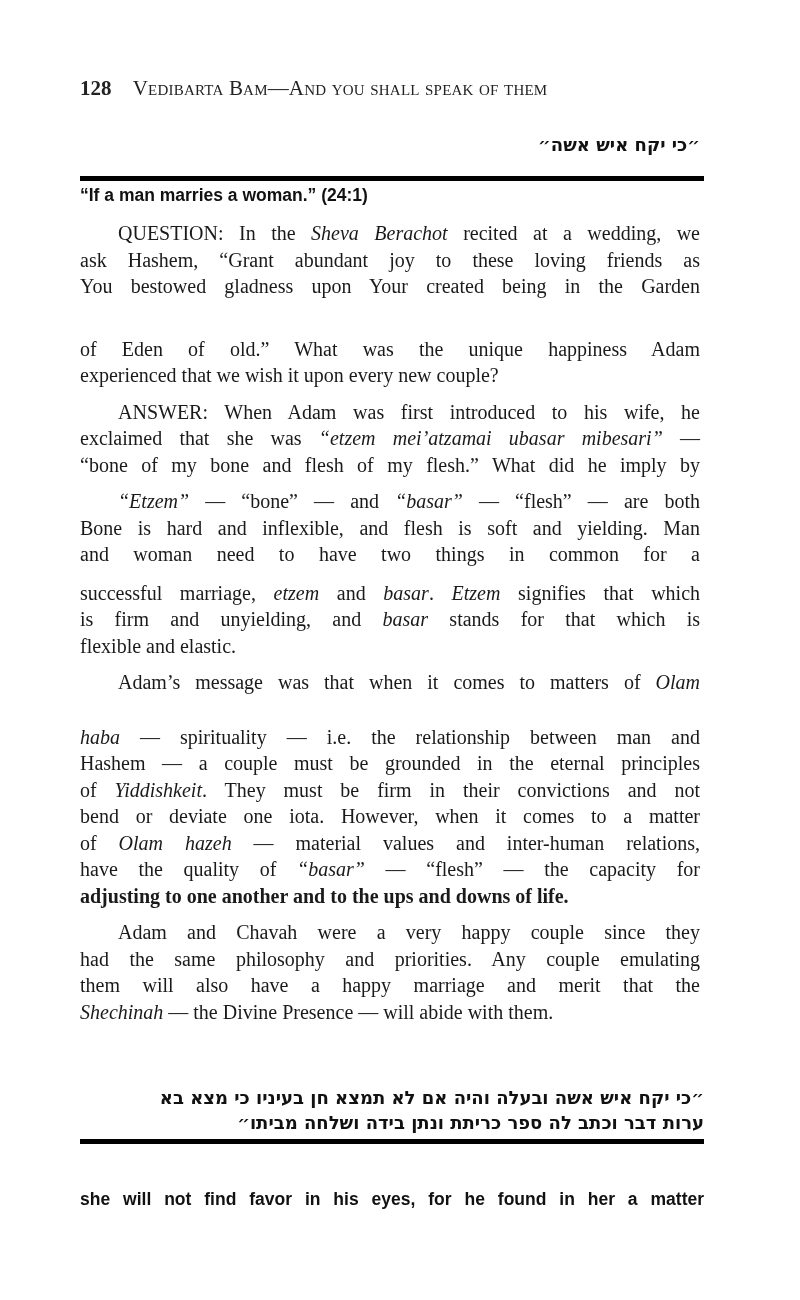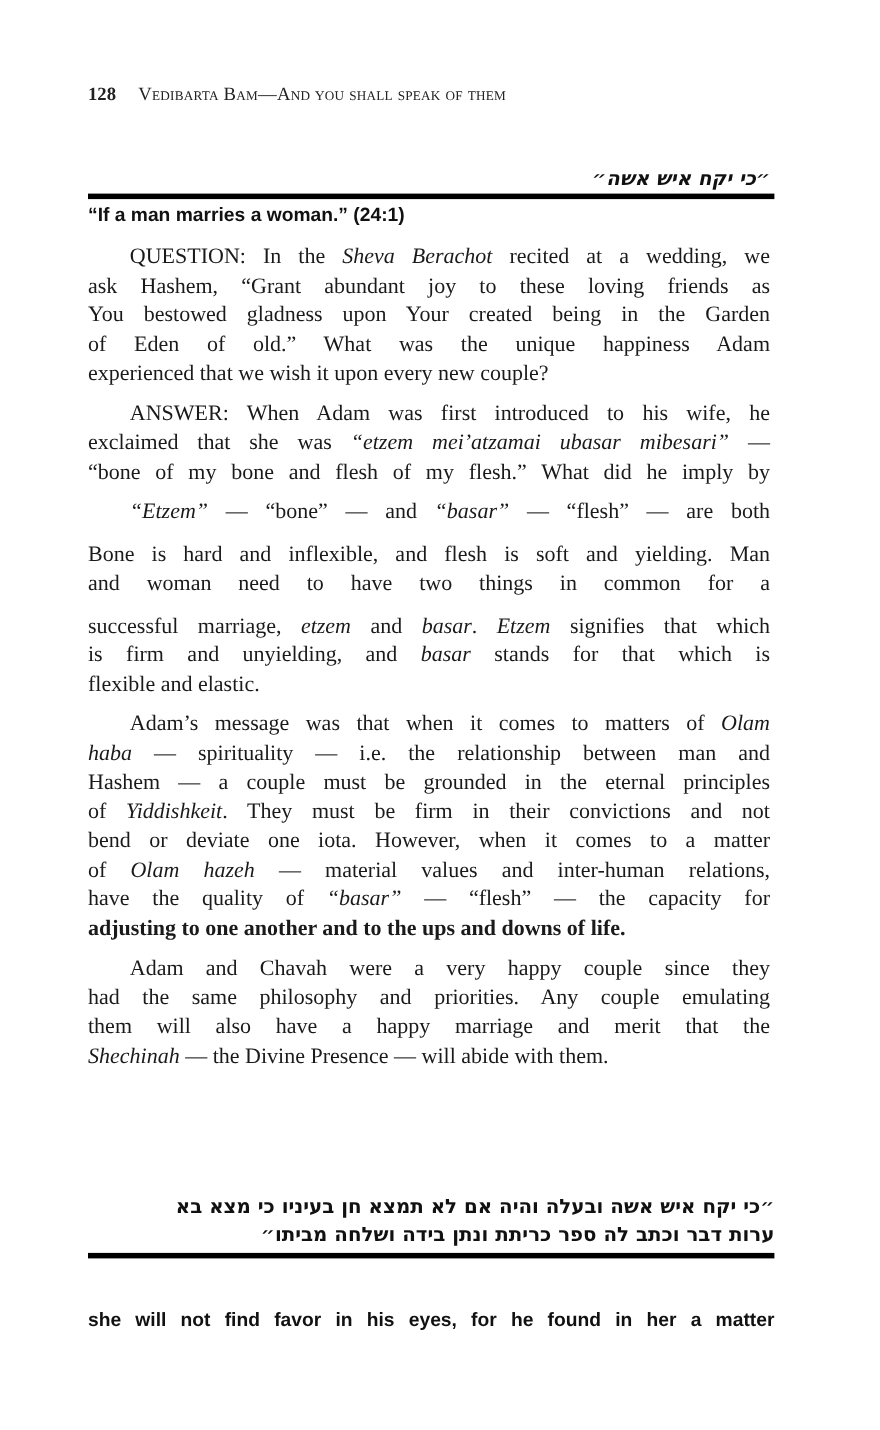--- a/index.html
+++ b/index.html
@@ -1,17 +1,17 @@
 <!DOCTYPE html>
 <html><head>
 <meta charset="utf-8">
 <style>
   html, body { margin: 0; padding: 0; background: #ffffff; }
   body { width: 800px; height: 1300px; position: relative; overflow: hidden; color: #111; }
-  .running-head { position: absolute; left: 80px; top: 76px; font-family: "Liberation Serif", serif; font-size: 17px; color: #222; white-space: nowrap; }
+  .running-head { position: absolute; left: 80px; top: 76px; font-family: "Liberation Serif", serif; font-size: 21px; color: #222; white-space: nowrap; }
   .running-head .pg { font-weight: bold; margin-right: 16px; }
   .running-head .title { font-variant: small-caps; letter-spacing: 0.2px; }
 
   .heb-head { position: absolute; right: 100px; font-family: "DejaVu Sans", sans-serif; font-weight: bold; font-size: 18px; direction: rtl; text-align: right; line-height: 25px; color: #111; }
   .rule { position: absolute; left: 80px; width: 624px; height: 5px; background: #000; }
   .verse { position: absolute; left: 80px; width: 624px; font-family: "Liberation Sans", sans-serif; font-weight: bold; font-size: 17.5px; line-height: 24px; color: #111; }
 
   .body-text { position: absolute; left: 80px; width: 620px; font-family: "Liberation Serif", serif; font-size: 20px; line-height: 26.5px; color: #1a1a1a; }
   .line { display: block; text-align: justify; text-align-last: justify; white-space: nowrap; height: 26.5px; }
   .line span { white-space: normal; }
@@ -21,51 +21,51 @@
   .it { font-style: italic; }
 </style>
 </head>
 <body>
 
 <div class="running-head">
   <span class="pg">128</span>
   <span class="title">Vedibarta Bam—And you shall speak of them</span>
 </div>
 
-<div class="heb-head" style="top:150px;font-style:italic;">״כי יקח איש אשה״</div>
+<div class="heb-head" style="top:132px;">״כי יקח איש אשה״</div>
 <div class="rule" style="top:176px;"></div>
 <div class="verse" style="top:183px;">“If a man marries a woman.” (24:1)</div>
 
 <div class="body-text" id="body1" style="top:220px;">
     <div>
       <div class="line indent" style="white-space: normal;"><span>QUESTION: In the </span><span class="it">Sheva Berachot</span><span> recited at a wedding, we</span></div>
       <div class="line" style="white-space: normal;"><span>ask Hashem, “Grant abundant joy to these loving friends as</span></div>
       <div class="line" style="white-space: normal;"><span>You bestowed gladness upon Your created being in the Garden</span></div>
-      <div class="line" style="white-space: normal;"><span>of Eden of old.” What was the unique happiness Adam</span></div>
+      <div class="line" style="white-space: normal; margin-top: 36px;"><span>of Eden of old.” What was the unique happiness Adam</span></div>
       <div class="line last" style="white-space: normal; font-family: Liberation Serif, serif;"><span>experienced that we wish it upon every new couple?</span></div>
     </div>
     <div class="para-gap"></div>
     <div>
       <div class="line indent" style="white-space: normal;"><span>ANSWER: When Adam was first introduced to his wife, he</span></div>
       <div class="line" style="white-space: normal;"><span>exclaimed that she was </span><span class="it">“etzem mei’atzamai ubasar mibesari”</span><span> —</span></div>
       <div class="line" style="white-space: normal;"><span>“bone of my bone and flesh of my flesh.” What did he imply by</span></div>
     </div>
     <div class="para-gap"></div>
     <div>
       <div class="line indent" style="white-space: normal;"><span class="it">“Etzem”</span><span> — “bone” — and </span><span class="it">“basar”</span><span> — “flesh” — are both</span></div>
-      <div class="line" style="white-space: normal; margin-top: 12px;"><span>Bone is hard and inflexible, and flesh is soft and yielding. Man</span></div>
+      <div class="line" style="white-space: normal;"><span>Bone is hard and inflexible, and flesh is soft and yielding. Man</span></div>
       <div class="line" style="white-space: normal;"><span>and woman need to have two things in common for a</span></div>
       <div class="line" style="white-space: normal; margin-top: 12px;"><span>successful marriage, </span><span class="it">etzem</span><span> and </span><span class="it">basar</span><span>. </span><span class="it">Etzem</span><span> signifies that which</span></div>
       <div class="line" style="white-space: normal;"><span>is firm and unyielding, and </span><span class="it">basar</span><span> stands for that which is</span></div>
       <div class="line last" style="white-space: normal;"><span>flexible and elastic.</span></div>
     </div>
     <div class="para-gap"></div>
     <div>
       <div class="line indent" style="white-space: normal;"><span>Adam’s message was that when it comes to matters of </span><span class="it">Olam</span></div>
-      <div class="line" style="white-space: normal;"><span class="it">haba</span><span> — spirituality — i.e. the relationship between man and</span></div>
+      <div class="line" style="white-space: normal; margin-top: 28px;"><span class="it">haba</span><span> — spirituality — i.e. the relationship between man and</span></div>
       <div class="line" style="white-space: normal;"><span>Hashem — a couple must be grounded in the eternal principles</span></div>
       <div class="line" style="white-space: normal;"><span>of </span><span class="it">Yiddishkeit</span><span>. They must be firm in their convictions and not</span></div>
       <div class="line" style="white-space: normal;"><span>bend or deviate one iota. However, when it comes to a matter</span></div>
       <div class="line" style="white-space: normal;"><span>of </span><span class="it">Olam hazeh</span><span> — material values and inter-human relations,</span></div>
       <div class="line" style="white-space: normal;"><span>have the quality of </span><span class="it">“basar”</span><span> — “flesh” — the capacity for</span></div>
       <div class="line last" style="white-space: normal; font-weight: bold;"><span>adjusting to one another and to the ups and downs of life.</span></div>
     </div>
     <div class="para-gap"></div>
     <div>
       <div class="line indent" style="white-space: normal;"><span>Adam and Chavah were a very happy couple since they</span></div>

